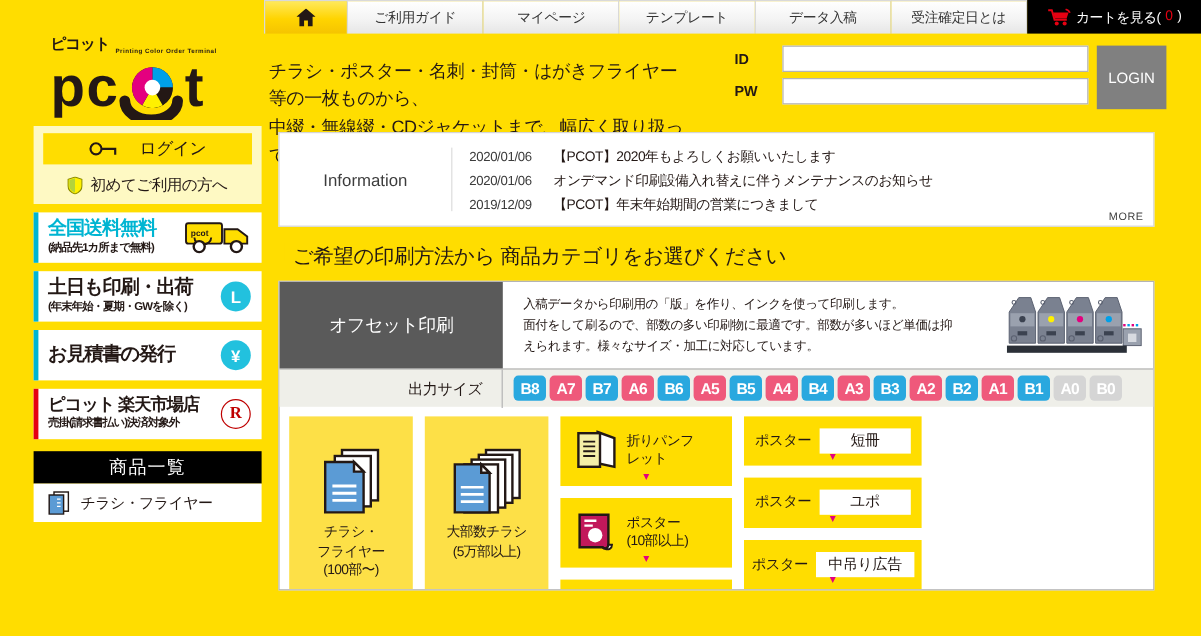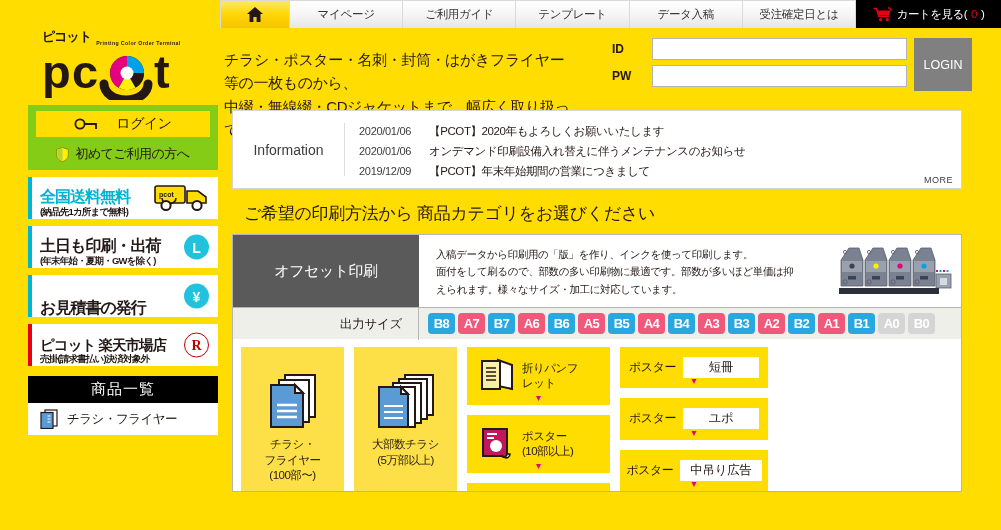--- a/index.html
+++ b/index.html
@@ -64,31 +64,31 @@
   .sidebar { position: absolute; left: 28px; top: 105px; width: 190px; }
   .side-free {
     background: #E4007F; color: #fff; height: 44px;
     display: flex; align-items: center; justify-content: center; gap: 8px; cursor: pointer;
   }
   .side-free .free-chip {
     background: #fff; color: #E4007F; font-size: 14px; font-weight: bold;
     padding: 2px 7px; letter-spacing: 0px;
   }
   .side-free .free-label { font-size: 17px; letter-spacing: -0.5px; }
-  .side-white-block { background: #84cc16; padding: 6px 8px 7px; }
+  .side-white-block { background: #fef9c3; padding: 6px 8px 7px; }
   .side-login-btn {
     background: #FFDD00; height: 26px; display: flex; align-items: center;
     justify-content: center; gap: 16px; cursor: pointer; font-size: 14px; letter-spacing: -0.5px;
   }
   .side-first {
     display: flex; align-items: center; justify-content: center; gap: 6px;
     margin-top: 8px; font-size: 13px; cursor: pointer; letter-spacing: -0.5px;
   }
   .side-banner {
-    background: #fff; margin-top: 7px; height: 42px; display: flex; align-items: flex-end;
+    background: #fff; margin-top: 7px; height: 42px; display: flex; align-items: center;
     padding-left: 8px; border-left: 4px solid #00B5D2; cursor: pointer; position: relative;
   }
   .side-banner.red-rule { border-left-color: #E50012; }
   .banner-txt-main { font-size: 16px; font-weight: bold; letter-spacing: -1px; line-height: 1.05; }
   .banner-txt-sub { font-size: 9.5px; font-weight: bold; letter-spacing: -0.8px; }
   .banner-cyan { color: #00B5D2; }
   .circ-icon {
     position: absolute; right: 9px; top: 50%; transform: translateY(-50%);
     width: 25px; height: 25px; border-radius: 50%; background: #22C1DE;
     color: #fff; display: flex; align-items: center; justify-content: center;
@@ -108,21 +108,21 @@
   }
   .side-list-item {
     background: #fff; display: flex; align-items: center; gap: 9px;
     padding: 6px 0 6px 12px; font-size: 12.5px; cursor: pointer; letter-spacing: -0.5px;
   }
 
   
   .main { position: absolute; left: 232px; top: 110px; width: 730px; }
   .info-box { border: 1px solid #d5d5d5; background: #fff; height: 79px; display: flex; position: relative; }
   .info-label {
-    width: 112px; display: flex; align-items: center; justify-content: center;
+    width: 144px; display: flex; align-items: center; justify-content: center;
     font-size: 14px; color: #3c3c3c; border-right: 1px solid #dcdcdc; margin: 12px 0;
     font-family: "Liberation Sans", sans-serif;
   }
   .info-list { flex: 1; padding: 11px 0 0 14px; }
   .info-row { display: flex; gap: 18px; font-size: 11.5px; line-height: 1.72; color: #231815; }
   .info-date { color: #3c3c3c; font-size: 11px; letter-spacing: -0.3px; }
   .info-title { cursor: pointer; letter-spacing: -0.4px; }
   .info-more { position: absolute; right: 8px; bottom: 3px; font-size: 9px; color:#3c3c3c; cursor: pointer; letter-spacing: 0.5px; }
 
   .sect-head {
@@ -185,24 +185,24 @@
 
 <div class="page">
 
   <div class="topnav">
     <div class="nav-home">
       <svg width="16" height="15" viewBox="0 0 16 15">
         <path d="M8 0 L16 7 L13.5 7 L13.5 15 L9.6 15 L9.6 10 L6.4 10 L6.4 15 L2.5 15 L2.5 7 L0 7 Z" fill="#231815"></path>
       </svg>
     </div>
     <div class="nav-item">
+        <span>ご利用ガイド</span>
+      </div>
+    <div class="nav-item">
         <span>マイページ</span>
-      </div>
-    <div class="nav-item">
-        <span>ご利用ガイド</span>
       </div>
     <div class="nav-item">
         <span>テンプレート</span>
       </div>
     <div class="nav-item">
         <span>データ入稿</span>
       </div>
     <div class="nav-item">
         <span>受注確定日とは</span>
       </div>

